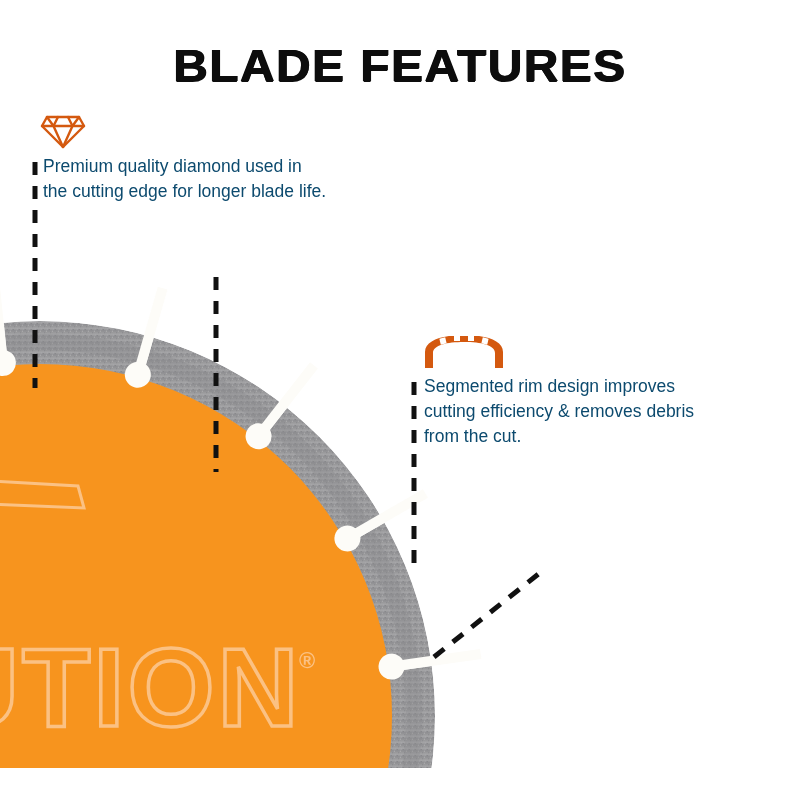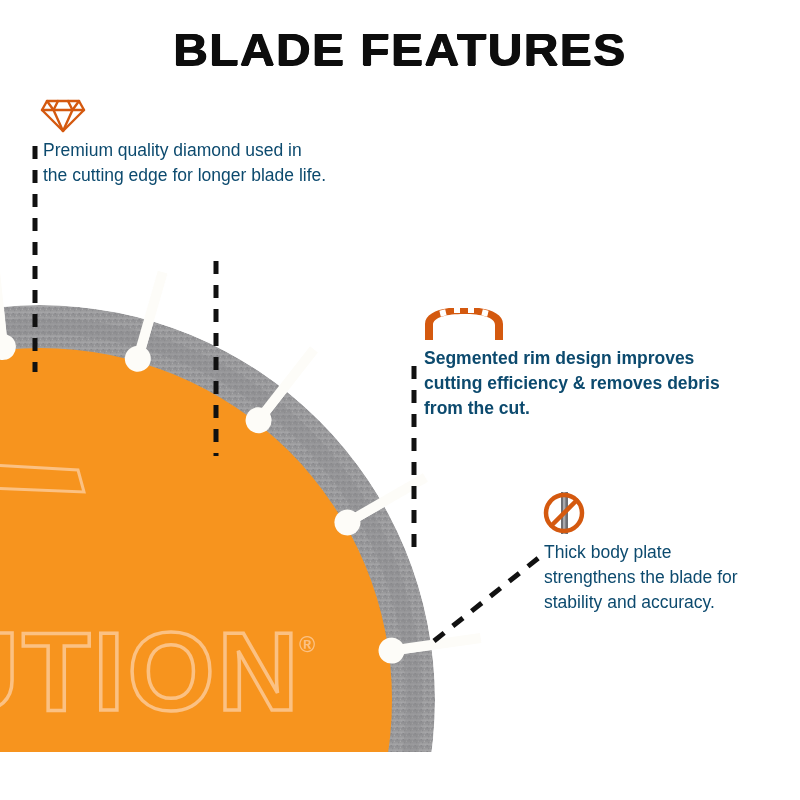--- a/index.html
+++ b/index.html
@@ -7,20 +7,21 @@
     padding: 0;
     background: #ffffff;
   }
   #page {
     position: relative;
     width: 800px;
     height: 752px;
     background: #ffffff;
     overflow: hidden;
     font-family: "Liberation Sans", sans-serif;
+    margin-top: 16px;
   }
 
   
   #title {
     position: absolute;
     left: 0;
     top: 24px;
     width: 800px;
     text-align: center;
     font-family: "Liberation Sans", sans-serif;
@@ -54,21 +55,21 @@
     color: #0c4a6e;
     white-space: pre-line;
   }
   .callout-icon {
     display: block;
     margin-bottom: 4px;
   }
 
   #callout-1 { left: 40px;  top: 96px;  width: 360px; }
   #callout-2 { left: 221px; top: 211px; width: 470px; }
-  #callout-3 { left: 421px; top: 308px; width: 330px; font-weight: bold; }
+  #callout-3 { left: 421px; top: 320px; width: 330px; }
   #callout-4 { left: 541px; top: 490px; width: 250px; }
 
   #callout-1 .callout-text,
   #callout-2 .callout-text,
   #callout-3 .callout-text,
   #callout-4 .callout-text { padding-left: 3px; }
 
   
   #leaders {
     position: absolute;
@@ -206,27 +207,14 @@
         <rect x="33" y="-1" width="6" height="6"></rect>
         <rect x="47" y="-1" width="6" height="6"></rect>
         <rect x="61" y="2" width="6" height="6" transform="rotate(14 64 5)"></rect>
       </g>
     </svg>
     <div class="callout-text">Segmented rim design improves
 cutting efficiency &amp; removes debris
 from the cut.</div>
   </div>
 
-  <div class="callout" id="callout-4">
-    <svg class="callout-icon" width="46" height="46" viewBox="0 0 46 46">
-
-      <rect x="20" y="2" width="7" height="42" fill="#6E6E72"></rect>
-      <rect x="22" y="2" width="2.4" height="42" fill="#A9A9AD"></rect>
-
-      <circle cx="23" cy="23" r="18" fill="none" stroke="#D4590F" stroke-width="4.5"></circle>
-      <line x1="10.5" y1="35.5" x2="35.5" y2="10.5" stroke="#D4590F" stroke-width="4.5" stroke-linecap="round"></line>
-    </svg>
-    <div class="callout-text">Thick body plate
-strengthens the blade for
-stability and accuracy.</div>
-  </div>
 
 </div>
 
 </body></html>

